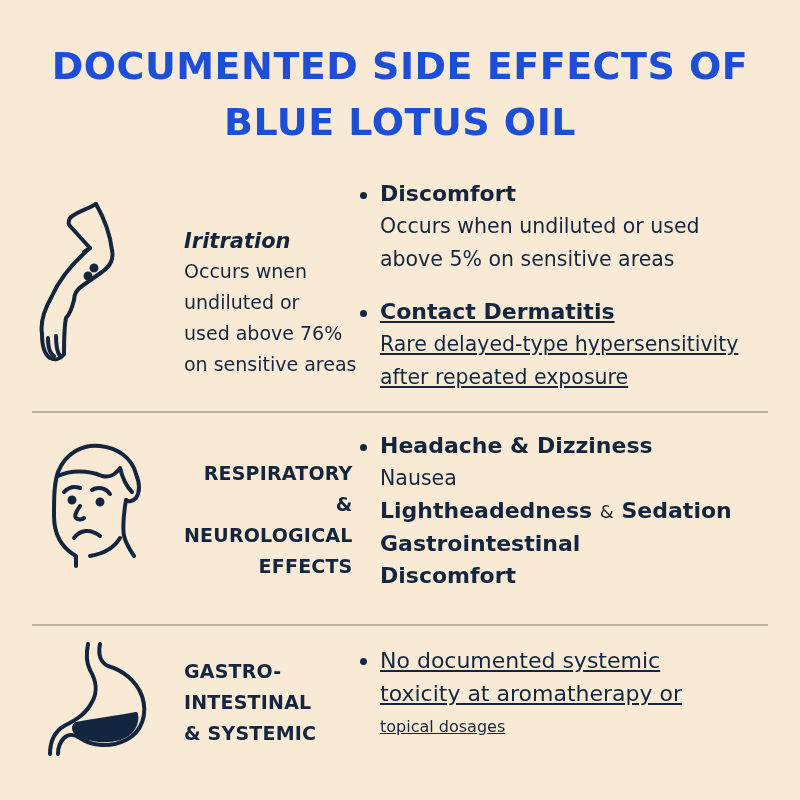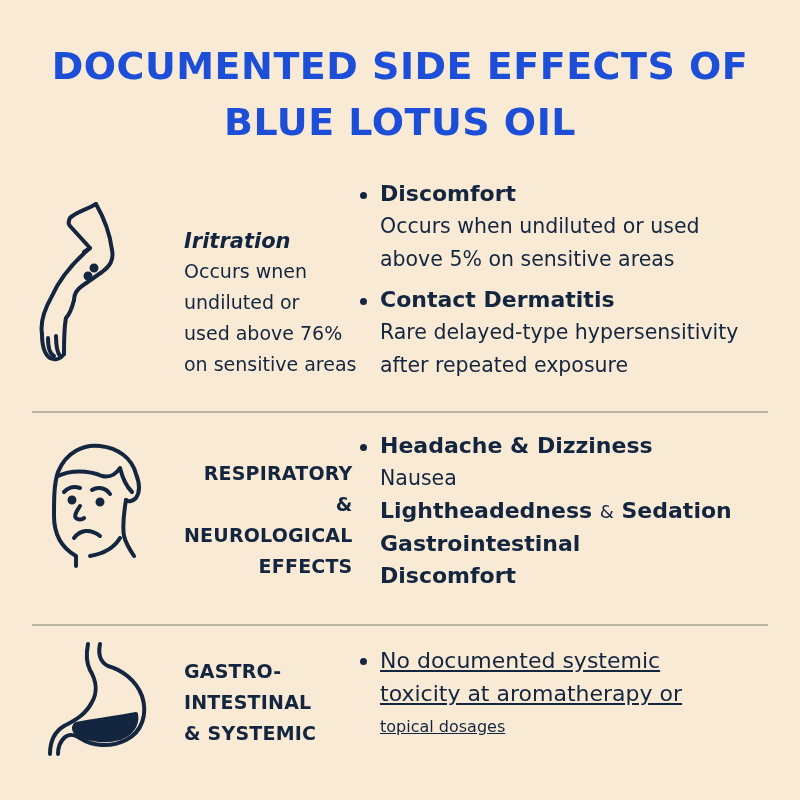--- a/index.html
+++ b/index.html
@@ -113,21 +113,21 @@
   <span class="p">on sensitive areas</span>
 </div>
 
 <div class="col" style="top:178px;">
   <div class="item">
     <span class="bullet"></span>
     <span class="h">Discomfort</span>
     <span class="p">Occurs when undiluted or used</span>
     <span class="p">above 5% on sensitive areas</span>
   </div>
-  <div class="item" style="margin-top:8px;">
+  <div class="item" style="margin-top:20px;text-decoration:underline;">
     <span class="bullet"></span>
     <span class="h">Contact Dermatitis</span>
     <span class="p">Rare delayed-type hypersensitivity</span>
     <span class="p">after repeated exposure</span>
   </div>
 </div>
 
 <div class="divider" style="top:411px;"></div>
 
 <div class="icon" style="left:48px; top:440px;">

